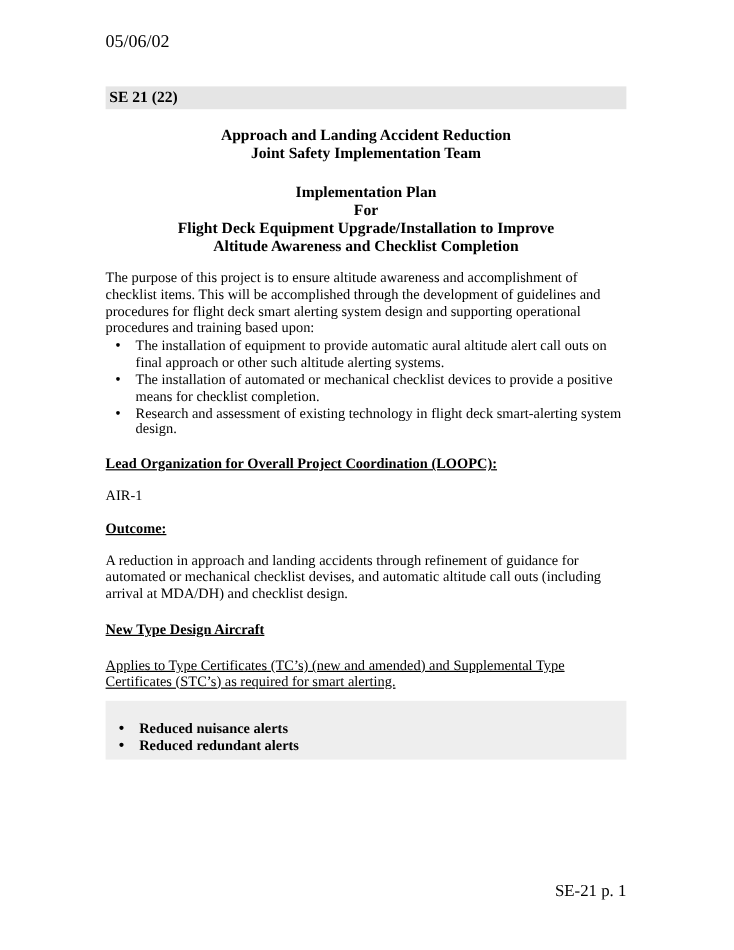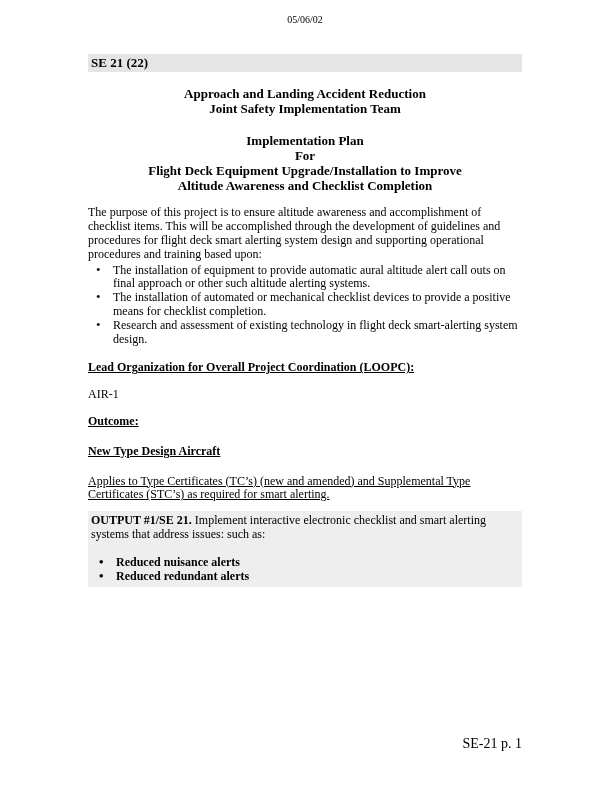--- a/index.html
+++ b/index.html
@@ -12,21 +12,21 @@
     font-family:"Liberation Serif", serif;
     font-size:12px;
     line-height:1.15;
     overflow:hidden;
   }
   .content {
     position:absolute;
     left:88px; top:0;
     width:434px;
   }
-  .date { margin-top:14px; font-size:10px;text-align:center; }
+  .date { margin-top:27px; font-size:15px; }
   .se-bar {
     margin-top:28px;
     background:#e5e5e5;
     font-weight:bold;
     font-size:13px;
     padding:2px 3px;
   }
   .title-block {
     margin-top:14px;
     text-align:center;
@@ -99,28 +99,26 @@
     <ul class="bullets">
       <li>The installation of equipment to provide automatic aural altitude alert call outs on final approach or other such altitude alerting systems.</li>
       <li>The installation of automated or mechanical checklist devices to provide a positive means for checklist completion.</li>
       <li>Research and assessment of existing technology in flight deck smart-alerting system design.</li>
     </ul>
 
     <div class="heading h-lead">Lead Organization for Overall Project Coordination (LOOPC):</div>
     <div class="para">AIR-1</div>
 
     <div class="heading h-out">Outcome:</div>
+    <div class="para">A reduction in approach and landing accidents through refinement of guidance for automated or mechanical checklist devises, and automatic altitude call outs (including arrival at MDA/DH) and checklist design.</div>
 
     <div class="heading h-new">New Type Design Aircraft</div>
     <div class="para para-tight">Applies to Type Certificates (TC’s) (new and amended) and Supplemental Type Certificates (STC’s) as required for smart alerting.</div>
 
     <div class="output-block">
-      <div>
-        <span class="output-lead">OUTPUT #1/SE 21.</span><span> Implement interactive electronic checklist and smart alerting systems that address issues: such as:</span>
-      </div>
       <ul class="bullets">
         <li>Reduced nuisance alerts</li>
         <li>Reduced redundant alerts</li>
       </ul>
     </div>
 
   </div>
 
   <div class="footer">SE-21 p. 1</div>
 </div>

